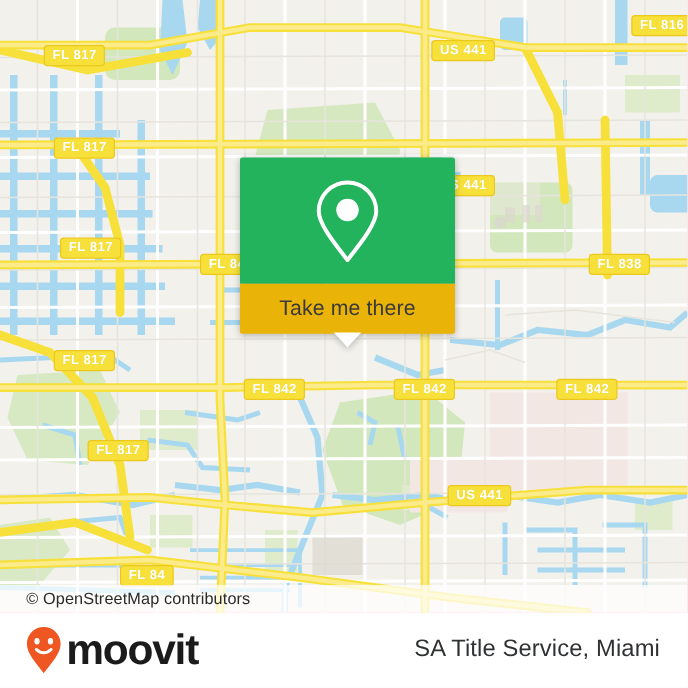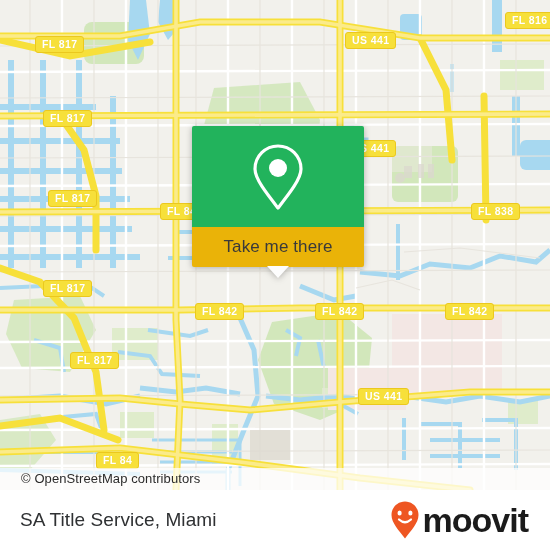--- a/index.html
+++ b/index.html
@@ -345,26 +345,26 @@
       </svg>
     </div>
     <div id="popup-bottom">
       <span id="popup-label">Take me there</span>
       <div id="popup-tail"></div>
     </div>
   </div>
 
   <div id="footer">
     <div id="footer-inner">
-      <span id="place-name">SA Title Service, Miami</span>
       <span id="brand">
         <svg width="30" height="40" viewBox="0 0 30 40">
           <path d="M15 1.5 C7.5 1.5 1.5 7.5 1.5 15 C1.5 23 9 30.5 15 38.5 C21 30.5 28.5 23 28.5 15 C28.5 7.5 22.5 1.5 15 1.5 Z" fill="#ee5622"></path>
           <ellipse cx="9.6" cy="13" rx="2.1" ry="2.6" fill="#ffffff"></ellipse>
           <ellipse cx="20.4" cy="13" rx="2.1" ry="2.6" fill="#ffffff"></ellipse>
           <path d="M9 19.5 Q15 25 21 19.5" fill="none" stroke="#ffffff" stroke-width="2.2" stroke-linecap="round"></path>
         </svg>
         <span id="brand-word">moovit</span>
       </span>
+      <span id="place-name">SA Title Service, Miami</span>
     </div>
   </div>
 
 </div>
 
 </body></html>

